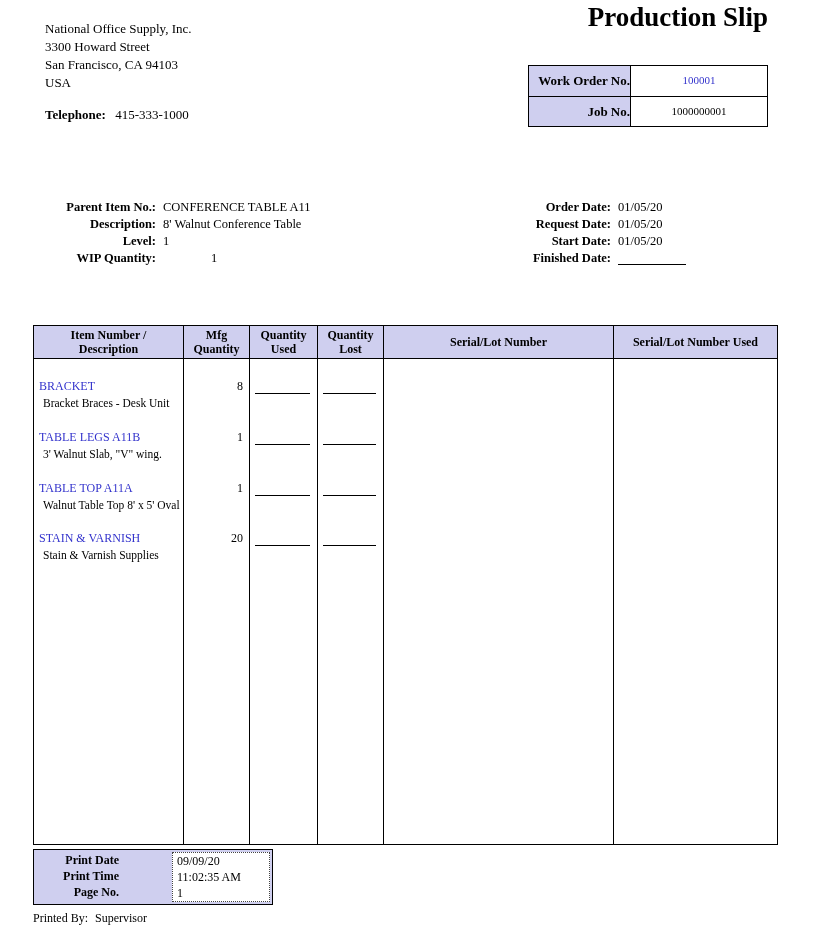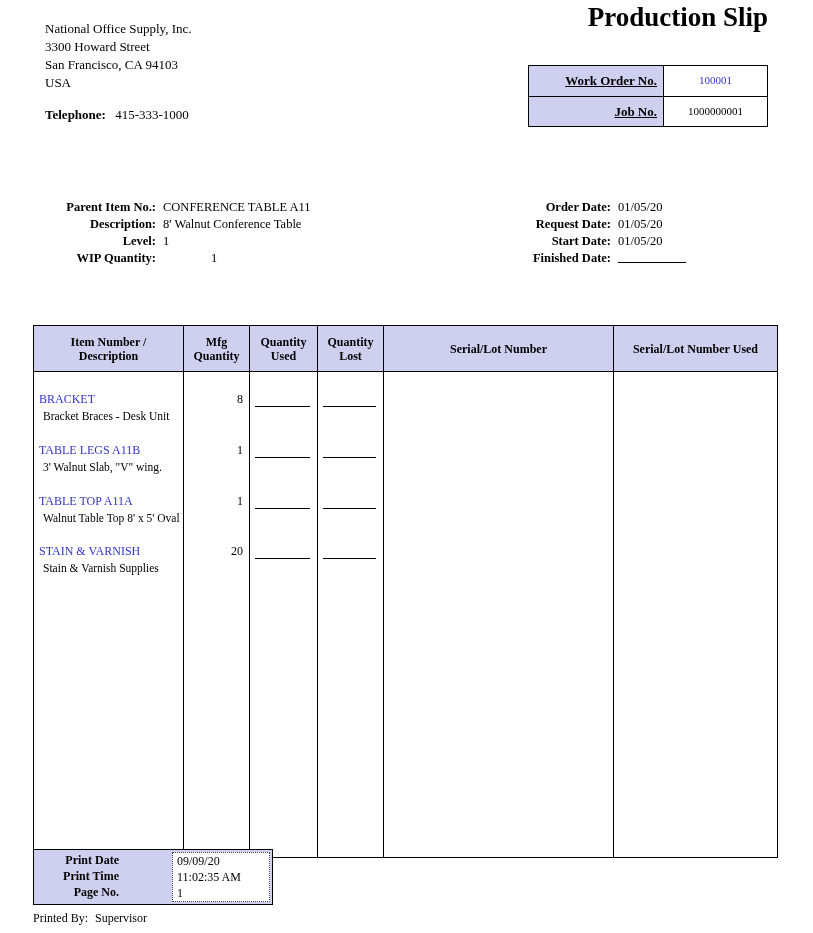--- a/index.html
+++ b/index.html
@@ -13,38 +13,38 @@
   .tel-line .lbl { font-weight:bold; }
   .tel-line .val { margin-left:6px; }
 
   
   .title { position:absolute; top:2px; right:45px; font-size:27px; font-weight:bold; }
 
   
   .order-box { position:absolute; left:528px; top:65px; width:240px; border:1px solid #000; background:#fff; }
   .order-row { display:flex; height:30px; }
   .order-row + .order-row { border-top:1px solid #000; }
-  .order-label { width:135px; background:#cfcfef; border-right:1px solid #000; font-weight:bold; font-size:13px; text-align:right; padding-right:6px; line-height:29px;text-decoration:underline; }
+  .order-label { width:102px; background:#cfcfef; border-right:1px solid #000; font-weight:bold; font-size:13px; text-align:right; padding-right:0; line-height:29px; }
   .order-value { flex:1; text-align:center; font-size:11px; line-height:29px; }
   .blue { color:#3333cc; }
 
   
   .parent-left { position:absolute; left:38px; top:199px; font-size:12.5px; line-height:17px; }
   .parent-right { position:absolute; left:515px; top:199px; font-size:12.5px; line-height:17px; }
-  .prow { display:flex; }
+  .prow { display:flex;align-items:center; }
   .prow .plabel { font-weight:bold; text-align:right; }
   .parent-left .plabel { width:118px; }
   .parent-right .plabel { width:96px; }
   .prow .pvalue { margin-left:7px; }
   .wip-indent { padding-left:48px; }
   .blank-line { display:inline-block; width:68px; border-bottom:1px solid #000; height:13px; margin-left:7px; }
 
   
   .main-table { position:absolute; left:33px; top:325px; width:745px; border:1px solid #000; }
-  .thead { display:flex; height:46px; background:#cfcfef; border-bottom:1px solid #000; }
+  .thead { display:flex; height:33px; background:#cfcfef; border-bottom:1px solid #000; }
   .th { border-right:1px solid #000; display:flex; flex-direction:column; justify-content:center; text-align:center; font-weight:bold; font-size:12px; line-height:14px; }
   .th:last-child { border-right:none; }
   .tbody { display:flex; height:485px; background:#fff; }
   .col { border-right:1px solid #000; position:relative; height:100%; }
   .col:last-child { border-right:none; }
   .w1{width:150px;} .w2{width:66px;} .w3{width:68px;} .w4{width:66px;} .w5{width:230px;} .w6{flex:1;}
   .item-block { position:absolute; left:0; right:0; }
   .item-name { color:#3333cc; font-size:12px; padding-left:5px; line-height:15px; white-space:nowrap; }
   .item-desc { font-size:11.5px; padding-left:9px; margin-top:2px; line-height:15px; white-space:nowrap; }
   .qty { position:absolute; right:6px; font-size:12px; line-height:15px; }

